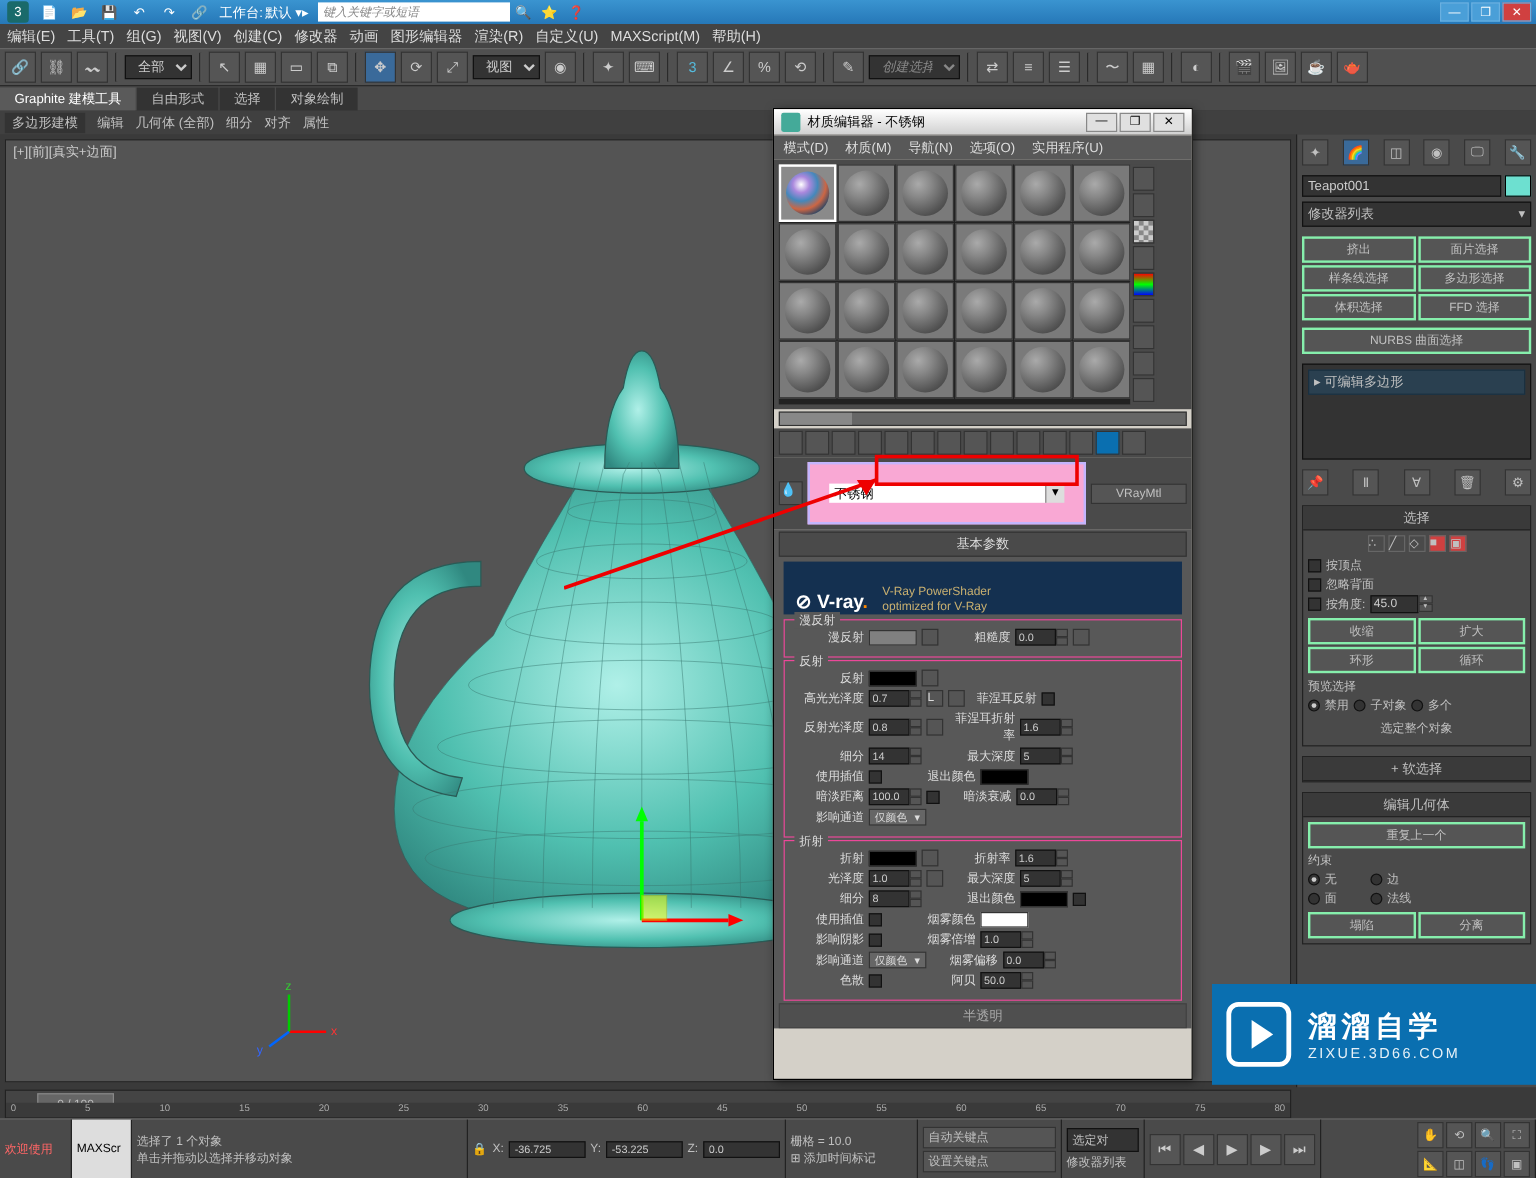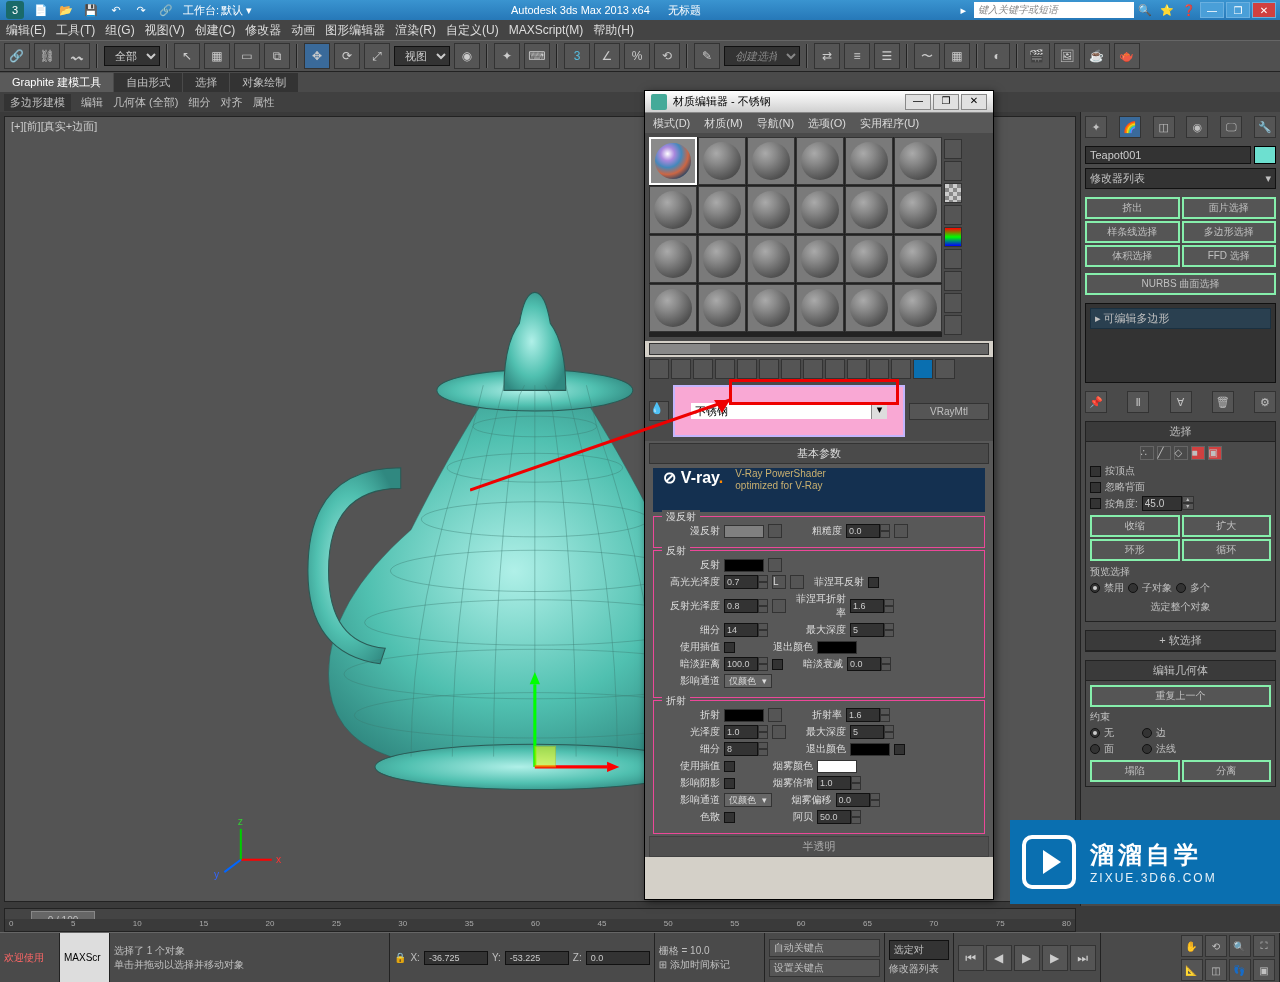--- a/index.html
+++ b/index.html
@@ -70,21 +70,21 @@
 .me-tb2 div { width:20px; height:20px; background:#555; border:1px solid #333;}
 .me-name-row { display:flex; align-items:center; gap:4px; padding:4px; background:#4a4a4a;}
 .me-name-row .pick { width:20px; height:20px; background:#555; border:1px solid #333;}
 .me-name { flex:1; display:flex; background:#f9a8d4; border:2px solid #c4b5fd; padding:16px;}
 .me-name input { flex:1; border:none; background:#fff; color:#000; padding:2px 4px; font-size:11px;}
 .me-name .dd-b { width:16px; background:#ddd; border-left:1px solid #888; text-align:center; color:#000;}
 .me-type { width:80px; background:#555; border:1px solid #333; text-align:center; padding:2px; font-size:10px;}
 .me-highlight-box { border:3px solid #e00; position:absolute; pointer-events:none;}
 .me-params-wrap { background:#585858; flex:1; overflow:hidden; padding:0 4px;}
 .me-rollout-hdr { background:#4a4a4a; border:1px solid #333; padding:2px; text-align:center; font-size:11px; margin-top:2px; color:#ddd;}
-.vray-banner { background:#143050; height:44px; margin:4px; display:flex; align-items:flex-start; padding:0 10px; gap:12px;}
+.vray-banner { background:#143050; height:44px; margin:4px; display:flex; align-items:flex-end; padding:0 10px; gap:12px;}
 .vray-logo { color:#fff; font-size:16px; font-weight:bold;}
 .vray-logo .dot { color:#f80;}
 .vray-txt { color:#c9b070; font-size:10px; line-height:1.2;}
 .me-group { border:1px solid #ec4899; margin:2px 4px; padding:4px 6px 6px 6px; position:relative;}
 .me-group-title { position:absolute; top:-7px; left:8px; background:#585858; padding:0 4px; font-size:10px; color:#ddd;}
 .prow { display:flex; align-items:center; gap:4px; margin:3px 0; font-size:10px; color:#ddd;}
 .prow .plbl { width:60px; text-align:right;}
 .prow .plbl2 { width:56px; text-align:right;}
 .csw { width:40px; height:13px; background:#000; border:1px solid #333;}
 .csw.gray { background:#808080;}
@@ -118,25 +118,20 @@
     <span class="tb-icon">📄</span>
     <span class="tb-icon">📂</span>
     <span class="tb-icon">💾</span>
     <span class="tb-icon">↶</span>
     <span class="tb-icon">↷</span>
     <span class="tb-icon">🔗</span>
   </div>
   <span style="margin-left:6px;">工作台:</span>
   <span style="margin-left:2px;">默认</span>
   <span style="margin-left:3px;">▾</span>
-  <span style="flex:1; text-align:center;">
-    <span>Autodesk 3ds Max  2013 x64</span>
-    &nbsp;&nbsp;&nbsp;&nbsp;
-    <span>无标题</span>
-  </span>
   <span style="color:#fff;">▸</span>
   <div class="search">键入关键字或短语</div>
   <span class="tb-icon">🔍</span>
   <span class="tb-icon">⭐</span>
   <span class="tb-icon">❓</span>
   <div class="win-ctrl">
     <div class="win-btn">—</div>
     <div class="win-btn">❐</div>
     <div class="win-btn close">✕</div>
   </div>

